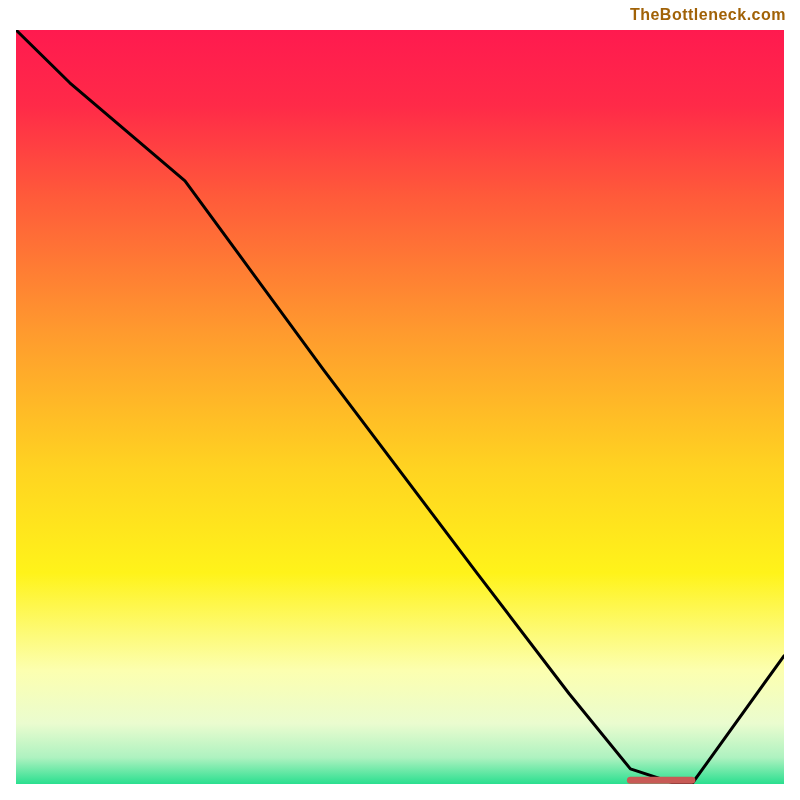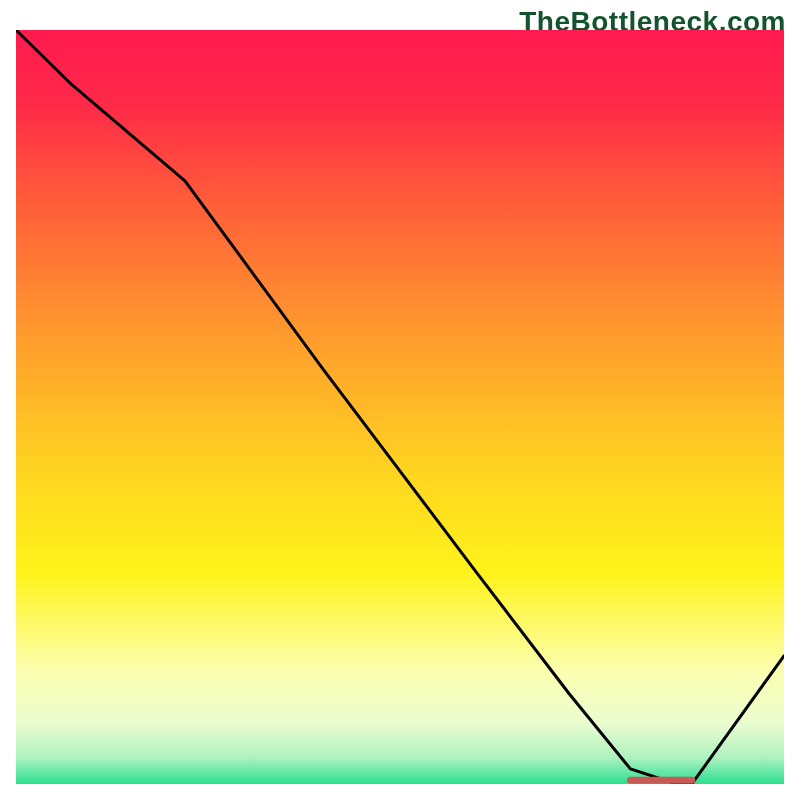--- a/index.html
+++ b/index.html
@@ -14,23 +14,23 @@
   .stage {
     position: relative;
     width: 800px;
     height: 800px;
     background: #ffffff;
   }
   .watermark {
     position: absolute;
     top: 6px;
     right: 14px;
-    font-size: 28px;
+    font-size: 16px;
     font-weight: 600;
-    color: #14532d;
+    color: #a16207;
     letter-spacing: 0.5px;
     user-select: none;
   }
   .plot {
     position: absolute;
     left: 16px;
     top: 30px;
     width: 768px;
     height: 754px;
   }

